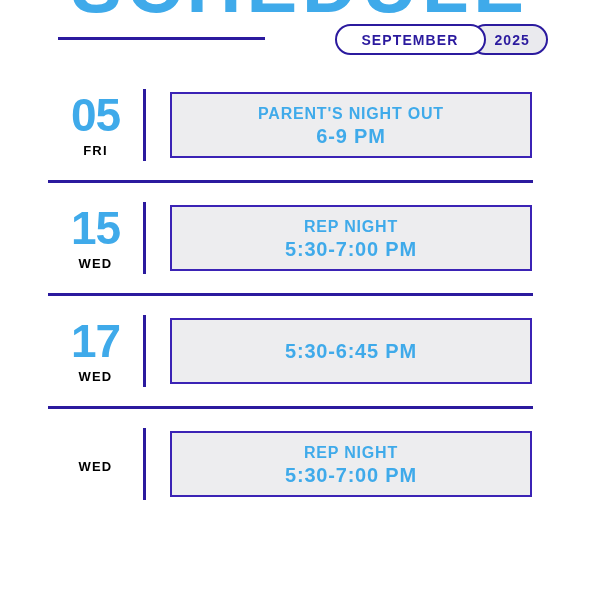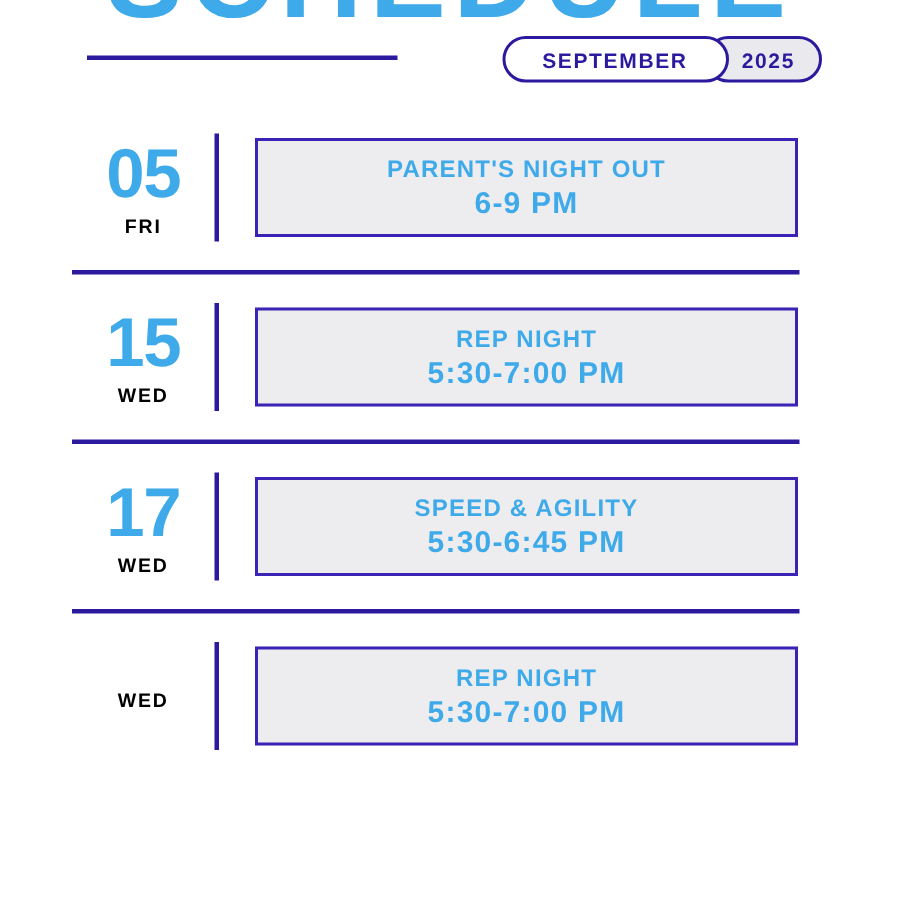--- a/index.html
+++ b/index.html
@@ -226,21 +226,20 @@
 
     <div class="divider"></div>
 
     <div class="row">
       <div class="date-col">
         <div class="date-num">17</div>
         <div class="date-dow">WED</div>
       </div>
       <div class="vbar"></div>
       <div class="event-box">
-        <div class="event-title">SPEED &amp; AGILITY</div>
         <div class="event-time">5:30-6:45 PM</div>
       </div>
     </div>
 
     <div class="divider"></div>
 
     <div class="row">
       <div class="date-col">
         <div class="date-dow">WED</div>
       </div>

